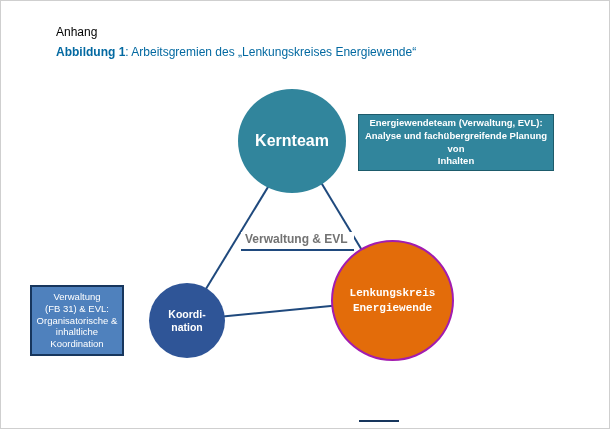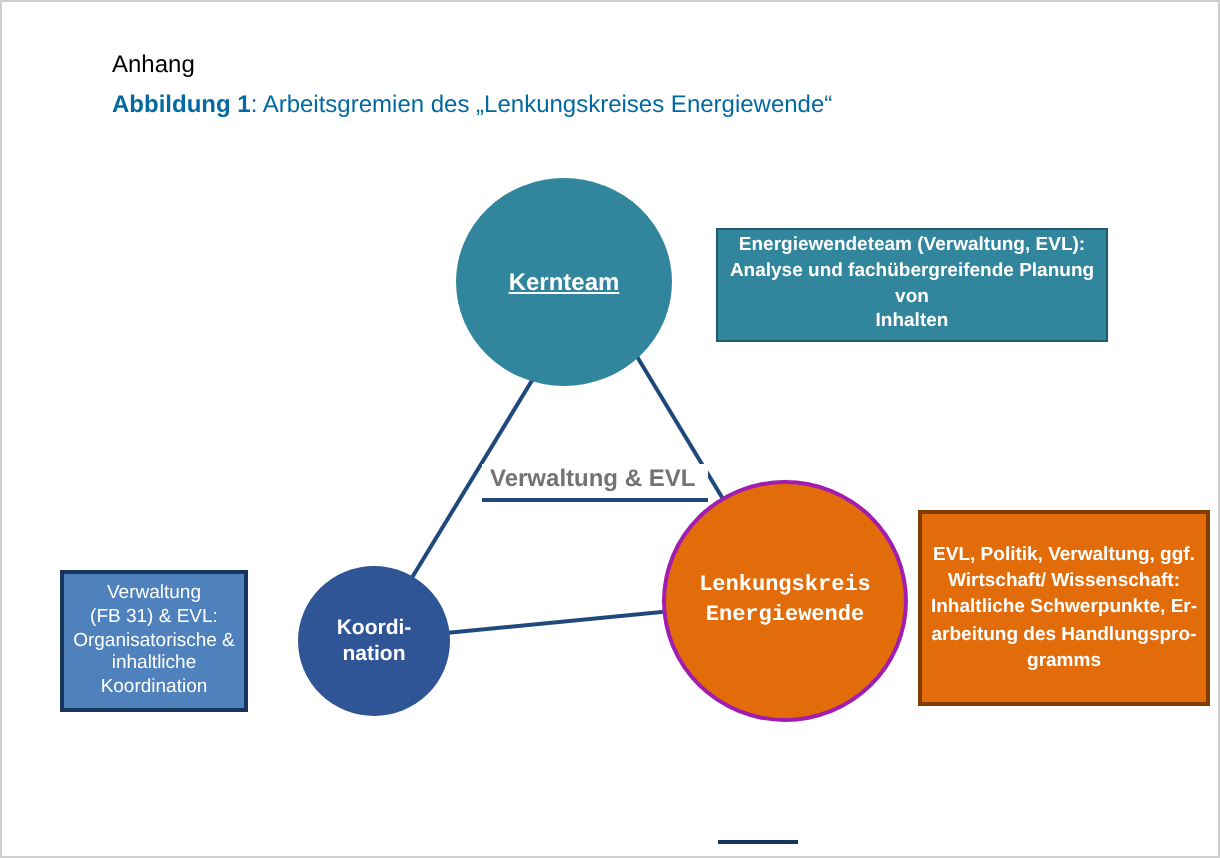--- a/index.html
+++ b/index.html
@@ -11,21 +11,21 @@
     position:absolute; left:55px; top:24px; font-size:12px; color:#000;
     font-weight:normal;
   }
   .caption { position:absolute; left:55px; top:44px; font-size:12px; color:#0369a1; }
   .caption .cap-bold { font-weight:bold; }
   svg.lines { position:absolute; left:0; top:0; z-index:1; }
   .node {
     position:absolute; border-radius:50%; display:flex; align-items:center; justify-content:center;
     text-align:center; color:#fff; font-weight:bold; white-space:pre-line; z-index:3; box-sizing:border-box;
   }
-  .node-kernteam { left:227px; top:88px; width:108px; height:104px; background:#31859C; font-size:12px;text-decoration:underline; }
+  .node-kernteam { left:237px; top:88px; width:108px; height:104px; background:#31859C; font-size:16px; }
   .node-koordination { left:148px; top:282px; width:76px; height:75px; background:#2F5597; font-size:10.5px; line-height:1.2; }
   .node-lenkungskreis { left:330px; top:239px; width:123px; height:121px; background:#E36C0A; border:2px solid #a21caf; font-size:11px; line-height:1.3;font-family:Liberation Mono, monospace; }
   .note {
     position:absolute; display:flex; align-items:center; justify-content:center; text-align:center;
     color:#fff; white-space:pre-line; z-index:2; box-sizing:border-box; padding:2px 4px;
   }
   .note-kernteam { left:357px; top:113px; width:196px; height:57px; background:#31859C; border:1px solid #1d5b6b; font-size:9.5px; font-weight:bold; line-height:1.35; }
   .note-koordination { left:29px; top:284px; width:94px; height:71px; background:#4F81BD; border:2px solid #17365D; font-size:9.5px; line-height:1.25; }
   .note-lenkungskreis { left:458px; top:254px; width:146px; height:98px; background:#E36C0A; border:2px solid #833C00; font-size:9.5px; font-weight:bold; line-height:1.4; }
   .edge-label {
@@ -62,21 +62,16 @@
   <div class="node node-koordination">Koordi-
 nation</div>
   <div class="note note-koordination">Verwaltung
 (FB 31) &amp; EVL:
 Organisatorische &amp;
 inhaltliche
 Koordination</div>
 
   <div class="node node-lenkungskreis">Lenkungskreis
 Energiewende</div>
-  <div class="note note-lenkungskreis">EVL, Politik, Verwaltung, ggf.
-Wirtschaft/ Wissenschaft:
-Inhaltliche Schwerpunkte, Er-
-arbeitung des Handlungspro-
-gramms</div>
 
   <div class="footer-line"></div>
 
 </div>
 
 </body></html>

